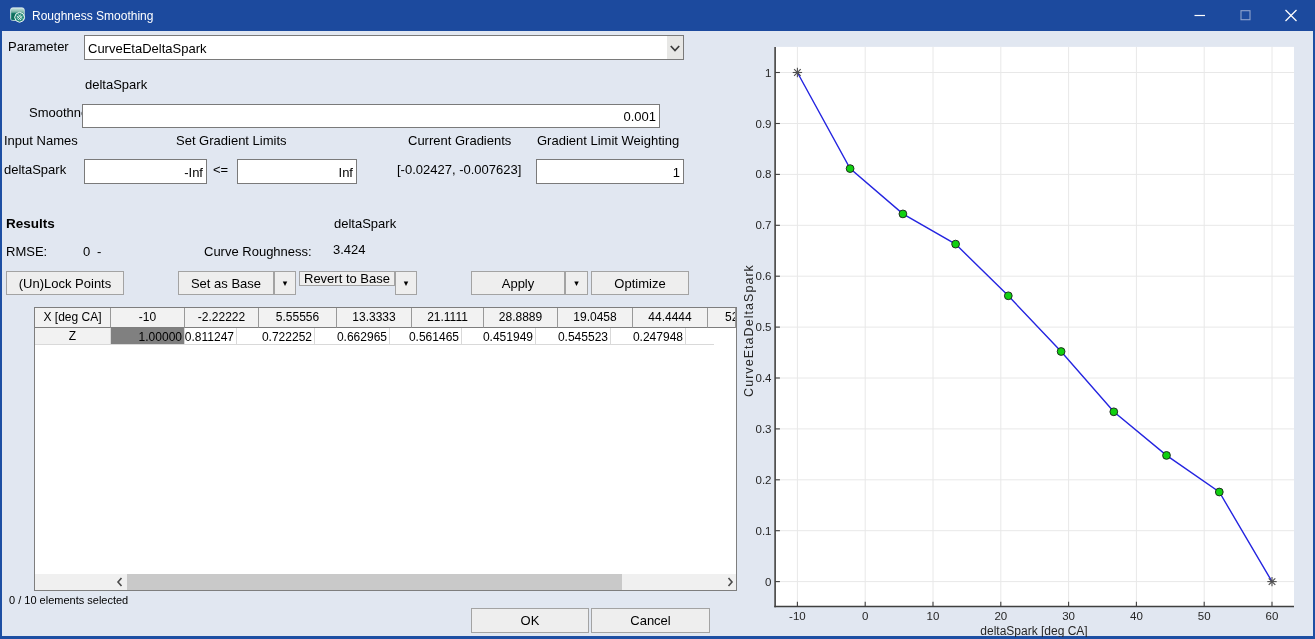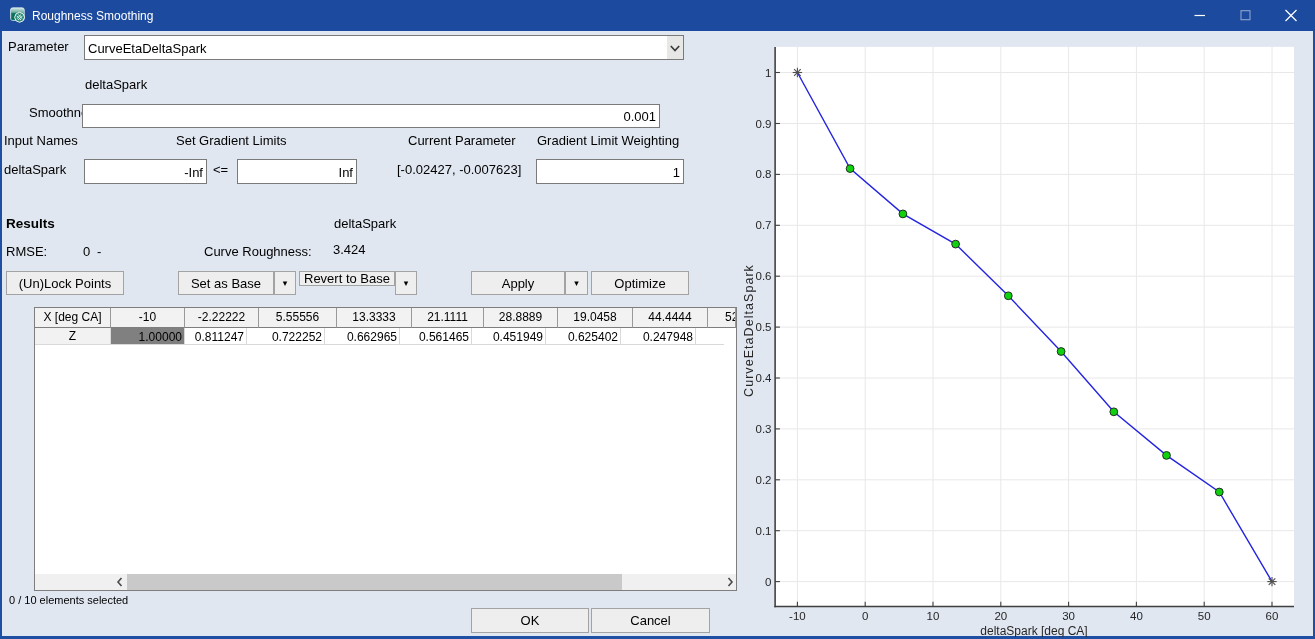--- a/index.html
+++ b/index.html
@@ -65,21 +65,21 @@
   </svg>
 </div>
 <div class="lbl" style="left:85px; top:77px;">deltaSpark</div>
 <div class="lbl" style="left:5px; top:105px;margin-left:24px;">Smoothness</div>
 <div class="inp" style="left:82px; top:104px; width:578px; height:24px;">
     <span class="v">0.001</span>
   </div>
 
 <div class="lbl" style="left:4px; top:132.5px;">Input Names</div>
 <div class="lbl" style="left:176px; top:132.5px;">Set Gradient Limits</div>
-<div class="lbl" style="left:408px; top:132.5px;">Current Parameter</div>
+<div class="lbl" style="left:408px; top:132.5px;">Current Gradients</div>
 <div class="lbl" style="left:537px; top:132.5px;">Gradient Limit Weighting</div>
 
 <div class="lbl" style="left:4px; top:162px;">deltaSpark</div>
 <div class="inp" style="left:84px; top:159px; width:123px; height:25px;">
     <span class="v">-Inf</span>
   </div>
 <div class="lbl" style="left:213px; top:162px;">&lt;=</div>
 <div class="inp" style="left:237px; top:159px; width:120px; height:25px;">
     <span class="v">Inf</span>
   </div>
@@ -114,26 +114,26 @@
     <div class="hc" style="width:75px;">13.3333</div>
     <div class="hc" style="width:72px;">21.1111</div>
     <div class="hc" style="width:74px;">28.8889</div>
     <div class="hc" style="width:75px;">19.0458</div>
     <div class="hc" style="width:75px;">44.4444</div>
     <div class="hc" style="width:28px; justify-content:flex-start; padding-left:17px;">52.2222</div>
   </div>
   <div style="position:absolute; left:0; top:20px; width:702px; height:17px; display:flex;">
     <div class="zc h" style="width:76px; justify-content:center; padding:0;">Z</div>
     <div class="zc sel" style="width:74px;">1.00000</div>
-    <div class="zc" style="width:62px;">0.811247</div>
+    <div class="zc" style="width:52px;">0.811247</div>
     <div class="zc" style="width:78px;">0.722252</div>
     <div class="zc" style="width:75px;">0.662965</div>
     <div class="zc" style="width:72px;">0.561465</div>
     <div class="zc" style="width:74px;">0.451949</div>
-    <div class="zc" style="width:75px;">0.625402</div>
+    <div class="zc" style="width:75px;">0.545523</div>
     <div class="zc" style="width:75px;">0.247948</div>
     <div class="zc" style="width:28px; border-right:none;"></div>
   </div>
   <div style="position:absolute; left:0; top:266px; width:702px; height:16px; background:#f0f0f0;">
     <svg width="10" height="10" style="position:absolute; left:80px; top:3px;" viewBox="0 0 10 10">
       <polyline points="6.5,1 3,5 6.5,9" fill="none" stroke="#4a4a4a" stroke-width="1.6"></polyline>
     </svg>
     <div style="position:absolute; left:92px; top:0; width:495px; height:16px; background:#c9c9c9;"></div>
     <svg width="10" height="10" style="position:absolute; left:690px; top:3px;" viewBox="0 0 10 10">
       <polyline points="3.5,1 7,5 3.5,9" fill="none" stroke="#4a4a4a" stroke-width="1.6"></polyline>

